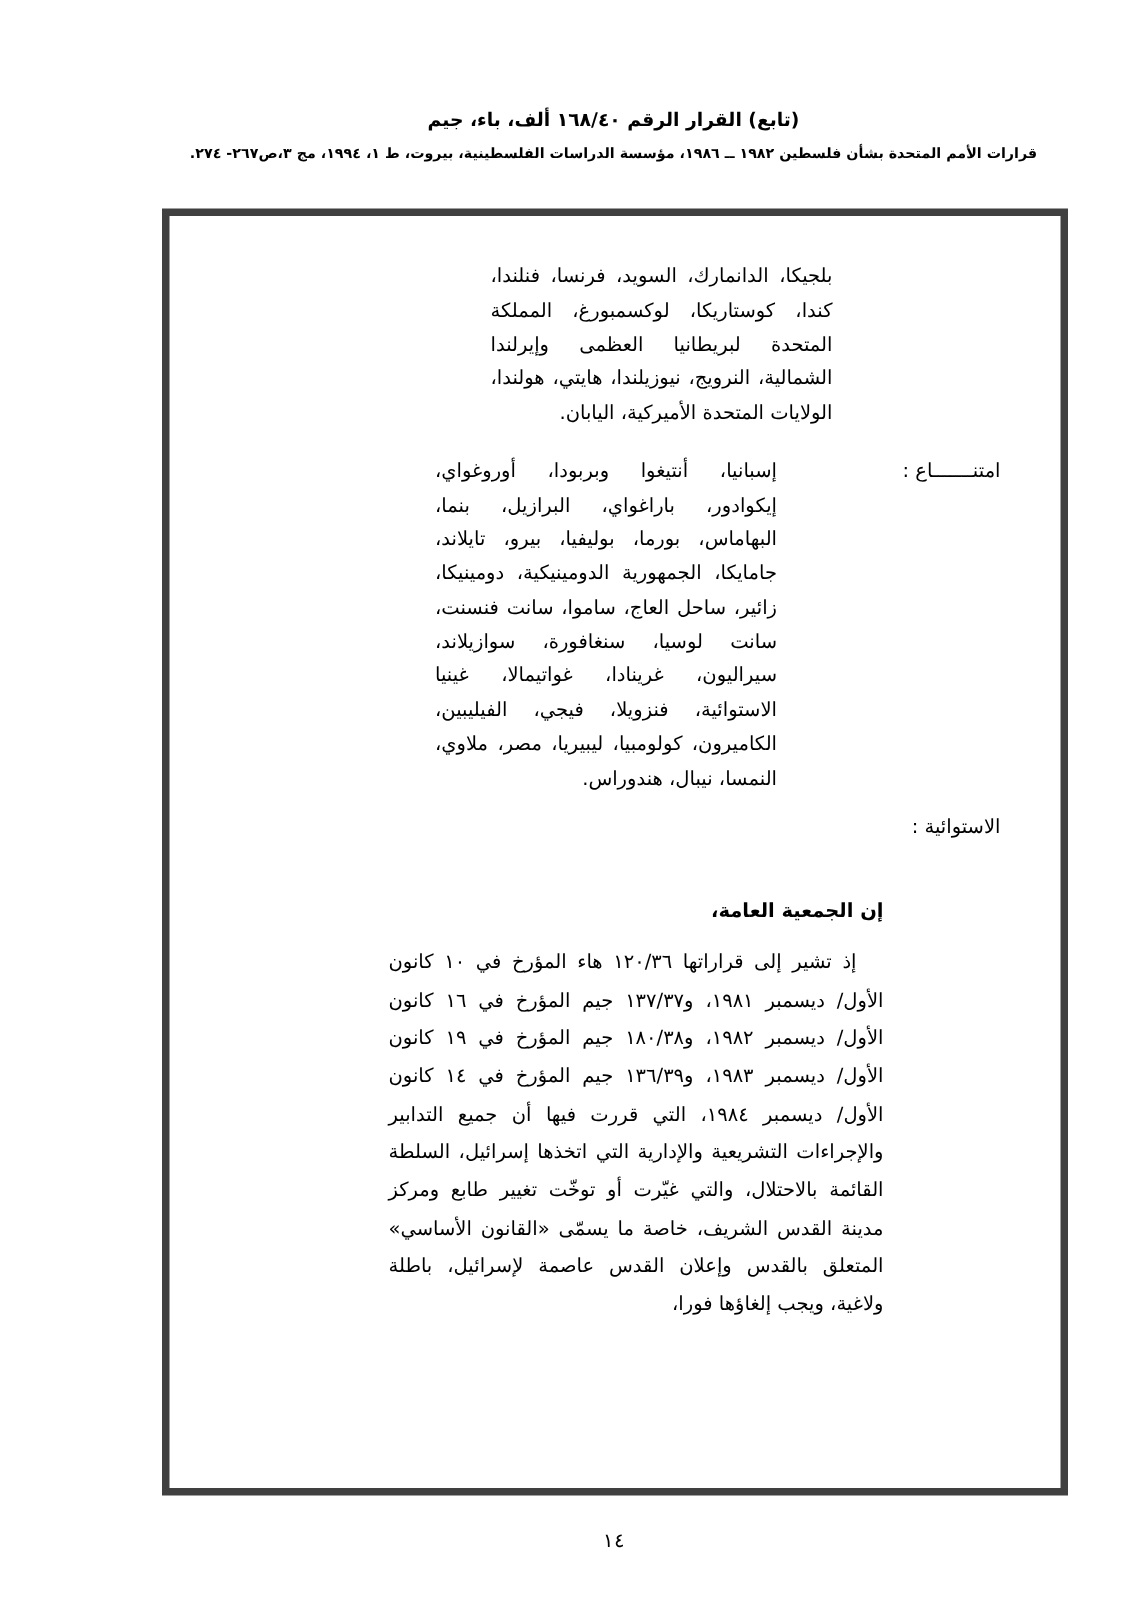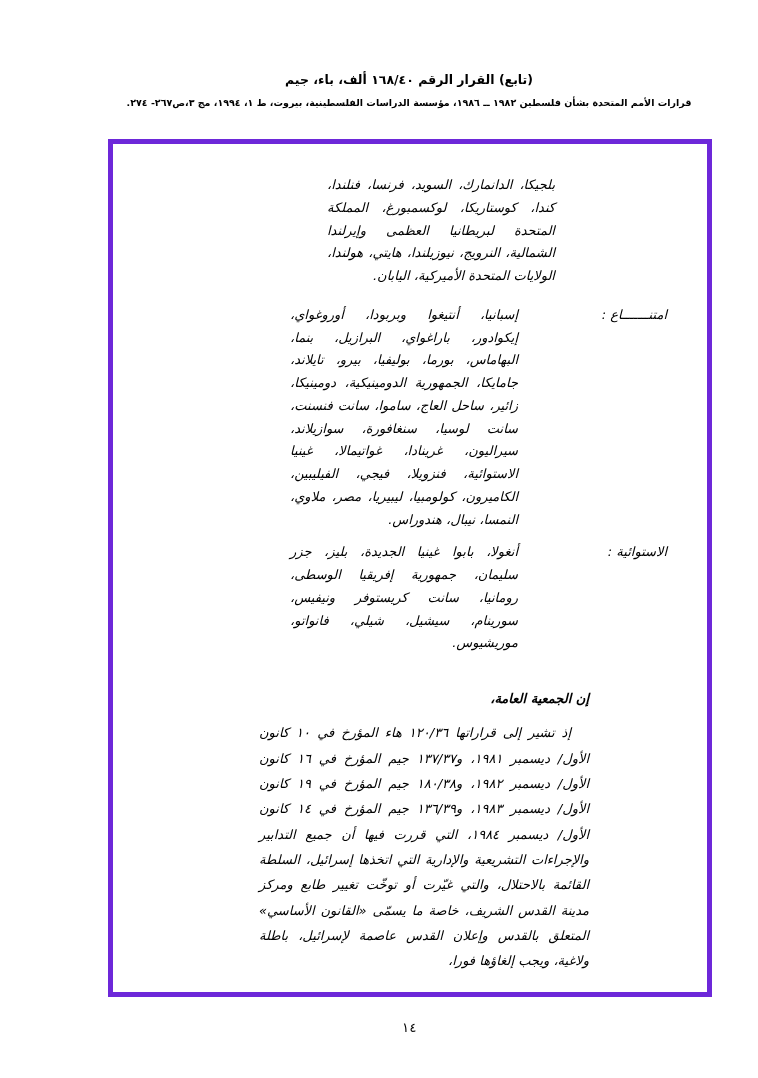--- a/index.html
+++ b/index.html
@@ -48,24 +48,23 @@
     line-height: 1.3;
     white-space: nowrap;
   }
 
   .green-frame {
     position: absolute;
     top: 139px;
     left: 78px;
     width: 604px;
     height: 858px;
-    border: 5px solid #6d28d9;
+    border: 5px solid #404040;
     box-sizing: border-box;
     background: #ffffff;
-    font-style: italic;
   }
 
   .content {
     position: absolute;
     top: 0;
     left: 0;
     width: 100%;
     height: 100%;
     box-sizing: border-box;
     padding: 30px 40px 20px 40px;
@@ -174,21 +173,20 @@
 
       <div class="row">
         <div class="row-label">امتنـــــــاع :</div>
         <div class="row-body">إسبانيا، أنتيغوا وبربودا، أوروغواي، إيكوادور، باراغواي، البرازيل، بنما، البهاماس، بورما، بوليفيا، بيرو، تايلاند، جامايكا، الجمهورية الدومينيكية، دومينيكا، زائير، ساحل العاج، ساموا، سانت فنسنت، سانت لوسيا، سنغافورة، سوازيلاند، سيراليون، غرينادا، غواتيمالا، غينيا الاستوائية، فنزويلا، فيجي، الفيليبين، الكاميرون، كولومبيا، ليبيريا، مصر، ملاوي، النمسا، نيبال، هندوراس.</div>
       </div>
 
       <div class="spacer-sm"></div>
 
       <div class="row">
         <div class="row-label">الاستوائية :</div>
-        <div class="row-body">أنغولا، بابوا غينيا الجديدة، بليز، جزر سليمان، جمهورية إفريقيا الوسطى، رومانيا، سانت كريستوفر ونيفيس، سورينام، سيشيل، شيلي، فانواتو، موريشيوس.</div>
       </div>
 
       <div class="spacer-lg"></div>
 
 
       <div class="spacer-sm"></div>
 
       <div class="lead-line">إن الجمعية العامة،</div>
 
       <div class="spacer-sm"></div>

